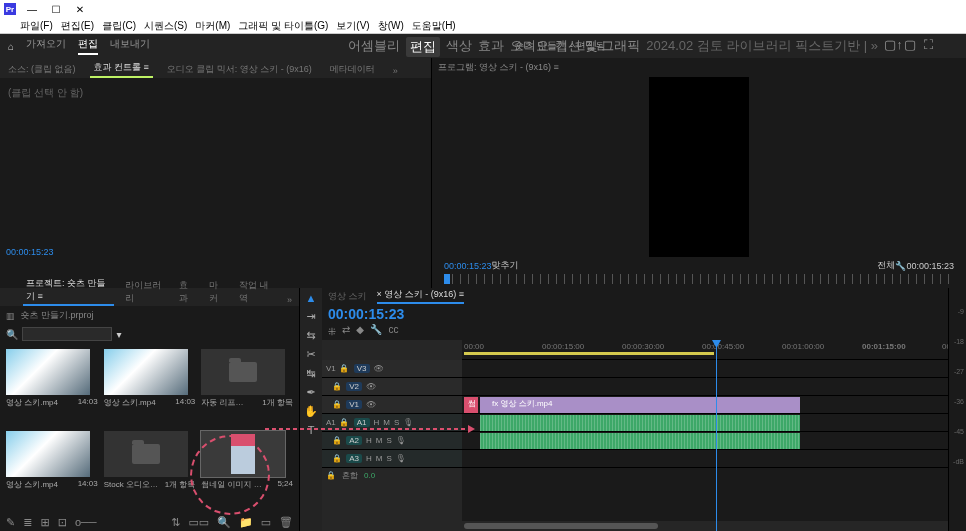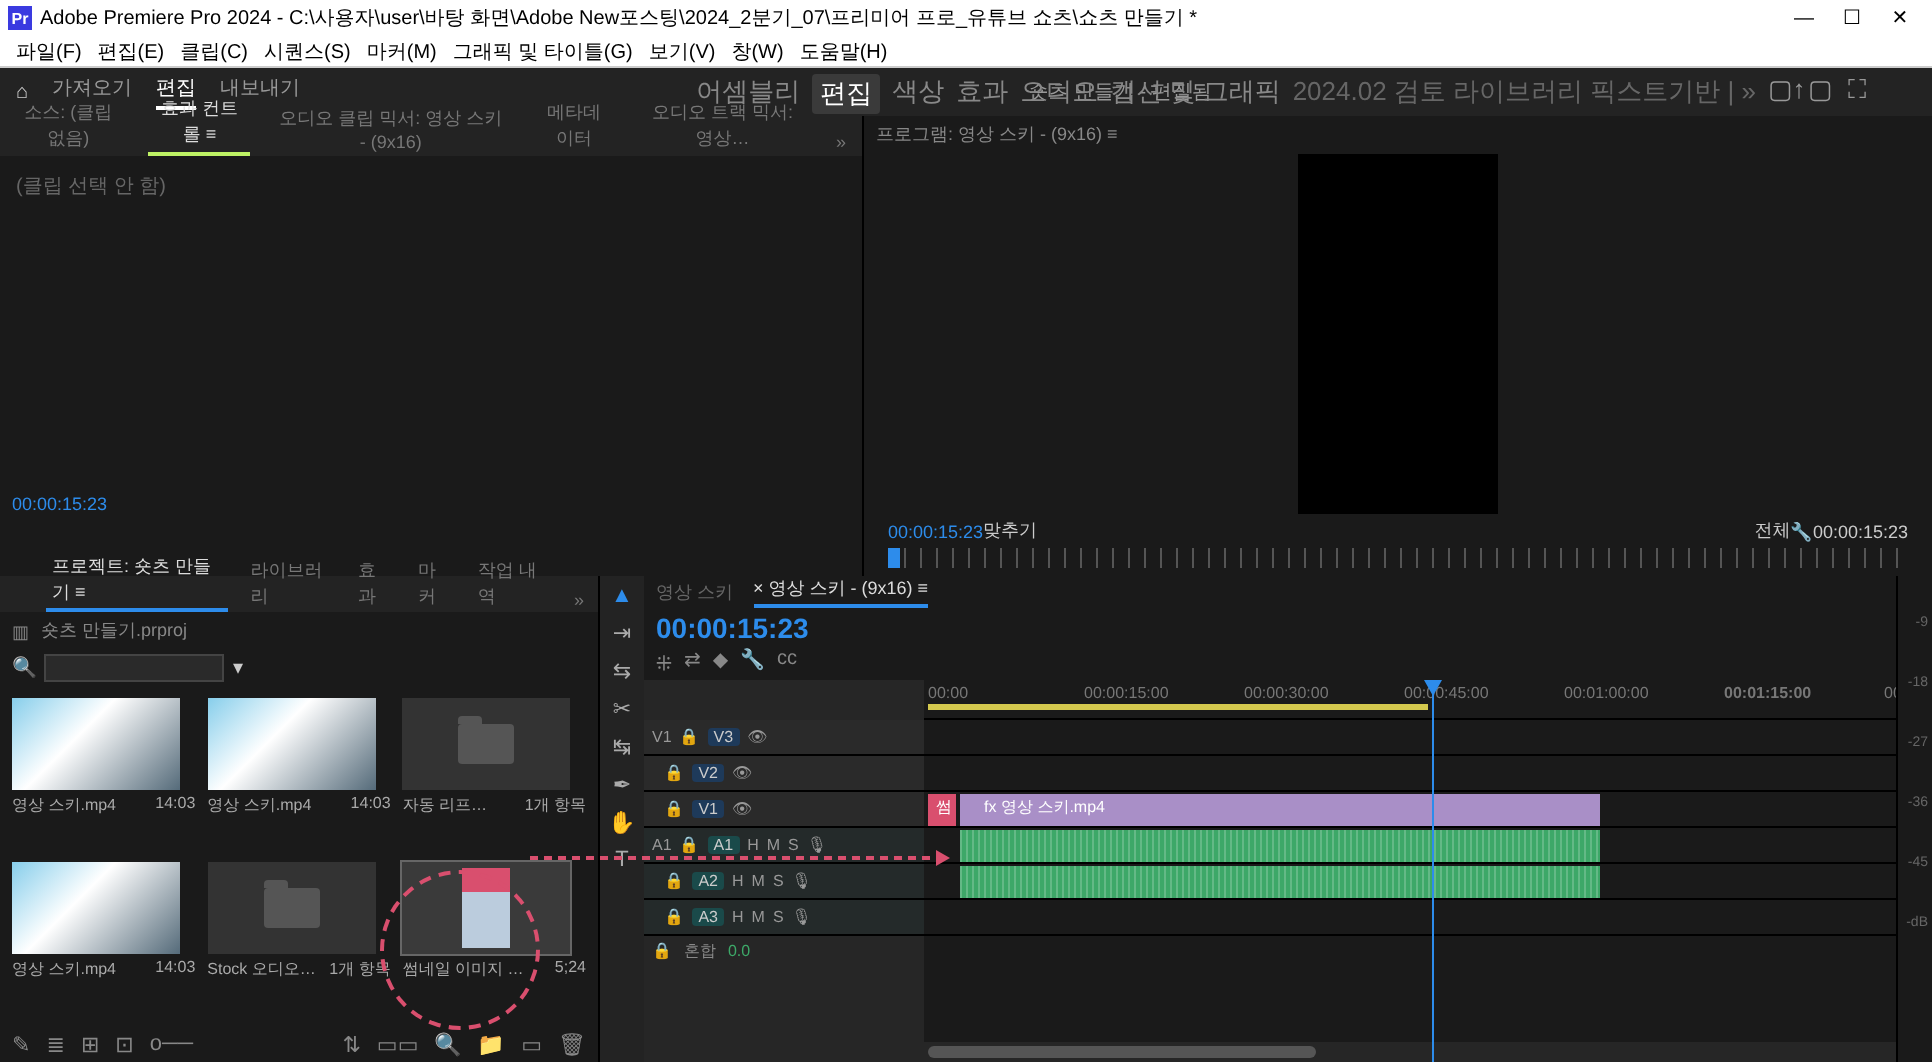--- a/index.html
+++ b/index.html
@@ -1,21 +1,21 @@
 <!DOCTYPE html>
 <html><head>
 <meta charset="utf-8">
 <style>
 * { margin: 0; padding: 0; box-sizing: border-box; font-family: "Malgun Gothic", sans-serif; }
 body { background: #1e1e1e; color: #ccc; font-size: 10px; width: 966px; height: 531px; overflow: hidden; position: relative; }
 .titlebar { background: #fff; color: #000; height: 18px; display: flex; align-items: center; padding: 0 4px; font-size: 10px; }
 .titlebar .icon { width: 12px; height: 12px; background: #3a3ae0; margin-right: 4px; display: flex; align-items: center; justify-content: center; color: #fff; font-size: 8px; font-weight: bold; }
 .titlebar .title { flex: 1; }
 .titlebar .wbtn { width: 24px; text-align: center; cursor: default; }
-.menubar { background: #fff; color: #000; height: 16px; display: flex; align-items: center; padding: 0 8px; font-size: 10px; gap: 8px; border-bottom: 1px solid #ccc; }
+.menubar { background: #fff; color: #000; height: 16px; display: flex; align-items: center; padding: 0 20px; font-size: 10px; gap: 8px; border-bottom: 1px solid #ccc; }
 .topbar { background: #232323; height: 24px; display: flex; align-items: center; padding: 0 8px; gap: 12px; font-size: 10px; }
 .topbar .nav { display: flex; gap: 12px; }
 .topbar .nav span { color: #999; cursor: default; }
 .topbar .nav .active { color: #fff; border-bottom: 2px solid #fff; padding-bottom: 2px; }
 .topbar .center { flex: 1; text-align: center; color: #999; }
 .workspacebar { position: absolute; right: 28px; top: 37px; display: flex; gap: 6px; color: #888; font-size: 13px; }
 .workspacebar .active { background: #3a3a3a; color: #fff; padding: 1px 4px; border-radius: 2px; }
 .workspacebar .wsicon { width: 14px; height: 14px; color: #999; cursor: default; }
 .main { display: flex; height: calc(100% - 58px); }
 .panel-tabs { background: #232323; height: 20px; display: flex; align-items: flex-end; padding: 0 4px; gap: 10px; font-size: 9px; }
@@ -92,21 +92,20 @@
 .annotation-circle { position: absolute; border: 2px dashed #d94f6e; border-radius: 50%; pointer-events: none; }
 .annotation-arrow { position: absolute; height: 2px; background: repeating-linear-gradient(90deg, #d94f6e 0 4px, transparent 4px 7px); pointer-events: none; }
 .annotation-arrow::after { content: ""; position: absolute; right: -5px; top: -3px; width: 0; height: 0; border-left: 7px solid #d94f6e; border-top: 4px solid transparent; border-bottom: 4px solid transparent; }
 .dim { color: #666; }
 </style>
 </head>
 <body>
 
 <div class="titlebar">
   <span class="icon">Pr</span>
-  <span class="title">Adobe Premiere Pro 2024 - C:\사용자\user\바탕 화면\Adobe New포스팅\2024_2분기_07\프리미어 프로_유튜브 쇼츠\쇼츠 만들기 *</span>
   <span class="wbtn">—</span>
   <span class="wbtn">☐</span>
   <span class="wbtn">✕</span>
 </div>
 
 <div class="menubar">
   <span>파일(F)</span>
   <span>편집(E)</span>
   <span>클립(C)</span>
   <span>시퀀스(S)</span>
@@ -143,21 +142,20 @@
   
 </div>
 
 <div style="position:absolute; top:58px; left:0; right:0; height:230px; display:flex;">
   <div class="source-panel" style="width:432px;">
     <div class="panel-tabs">
       <span>소스: (클립 없음)</span>
       <span class="active">효과 컨트롤 ≡</span>
       <span>오디오 클립 믹서: 영상 스키 - (9x16)</span>
       <span>메타데이터</span>
-      <span>오디오 트랙 믹서: 영상…</span>
       <span>»</span>
     </div>
     <div class="source-body">(클립 선택 안 함)</div>
   </div>
   <div class="program-panel">
     <div class="program-header">프로그램: 영상 스키 - (9x16) ≡</div>
     <div class="program-body">
       <div class="program-video"></div>
     </div>
     <div class="program-ctrl">

